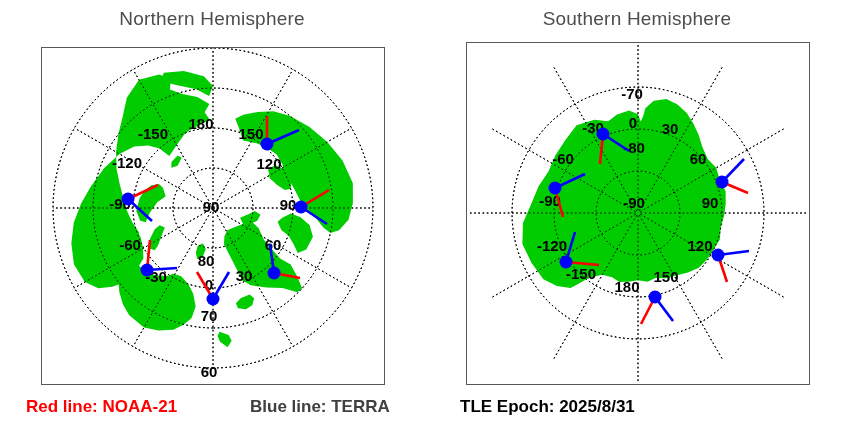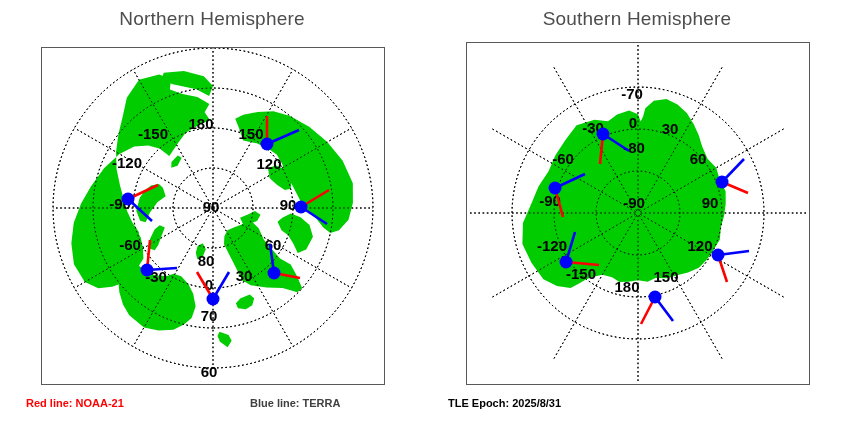--- a/index.html
+++ b/index.html
@@ -9,21 +9,21 @@
 
   .panel{position:absolute;}
   .panel-title{
     position:absolute;top:0;left:0;width:100%;
     text-align:center;font-size:19px;font-weight:400;
     color:#4d4d4d;letter-spacing:0.2px;
   }
   .plot-frame{position:absolute;border:1.5px solid #595959;background:#ffffff;}
   .plot-svg{position:absolute;top:0;left:0;}
 
-  .legend{position:absolute;font-size:11px;font-weight:bold;}
+  .legend{position:absolute;font-size:17px;font-weight:bold;}
   .legend-red{color:#ff0000;}
   .legend-blue{color:#404040;}
   .legend-black{color:#000000;}
 
   .grid-line{stroke:#000000;stroke-width:1;fill:none;
              stroke-dasharray:1.6 2.6;stroke-linecap:butt;}
   .grid-circle{stroke:#000000;stroke-width:1;fill:none;
                stroke-dasharray:1.6 2.6;}
   .land{fill:#00cc00;stroke:none;}
   .lon-label{font-size:15px;font-weight:bold;fill:#000000;
@@ -215,15 +215,15 @@
           <circle cx="99" cy="219" r="6.5" class="sat-dot"></circle>
           <line x1="188" y1="254" x2="174" y2="281" class="vec-red"></line>
           <line x1="188" y1="254" x2="206" y2="278" class="vec-blue"></line>
           <circle cx="188" cy="254" r="6.5" class="sat-dot"></circle>
         </svg>
     </div>
   </div>
 
   <div class="legend legend-red" style="left:26px;top:397px;">Red line: NOAA-21</div>
   <div class="legend legend-blue" style="left:250px;top:397px;">Blue line: TERRA</div>
-  <div class="legend legend-black" style="left:448px;top:397px;">TLE Epoch: 2025/8/31</div>
+  <div class="legend legend-black" style="left:460px;top:397px;">TLE Epoch: 2025/8/31</div>
 
 </div>
 
 </body></html>

